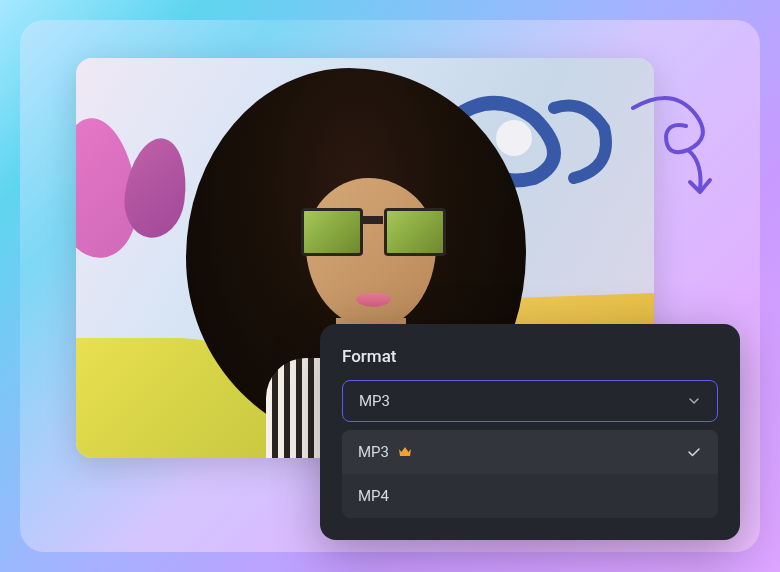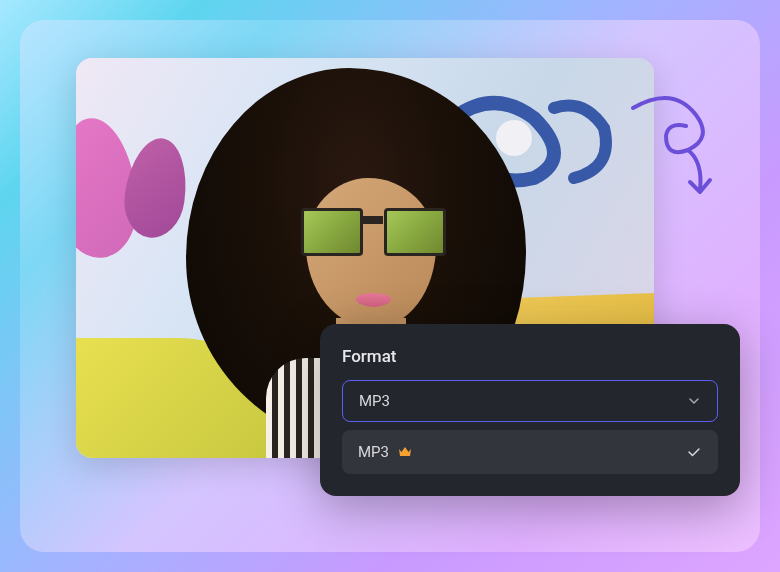--- a/index.html
+++ b/index.html
@@ -298,16 +298,21 @@
         <div class="item-left">
           <span class="dropdown-item-text">MP3</span>
           <svg class="crown" viewBox="0 0 16 16">
             <path d="M2,5 L4.5,8 L8,3 L11.5,8 L14,5 L13,12 L3,12 Z" fill="#f5a030"></path>
           </svg>
         </div>
         <svg class="checkmark" width="16" height="16" viewBox="0 0 16 16">
           <path d="M3,8 L6.5,11.5 L13,5" fill="none" stroke="currentColor" stroke-width="1.5" stroke-linecap="round" stroke-linejoin="round"></path>
         </svg>
       </div>
+      <div class="dropdown-item">
+        <div class="item-left">
+          <span class="dropdown-item-text">MP4</span>
+        </div>
+      </div>
     </div>
   </div>
 
 </div>
 
 </body></html>

